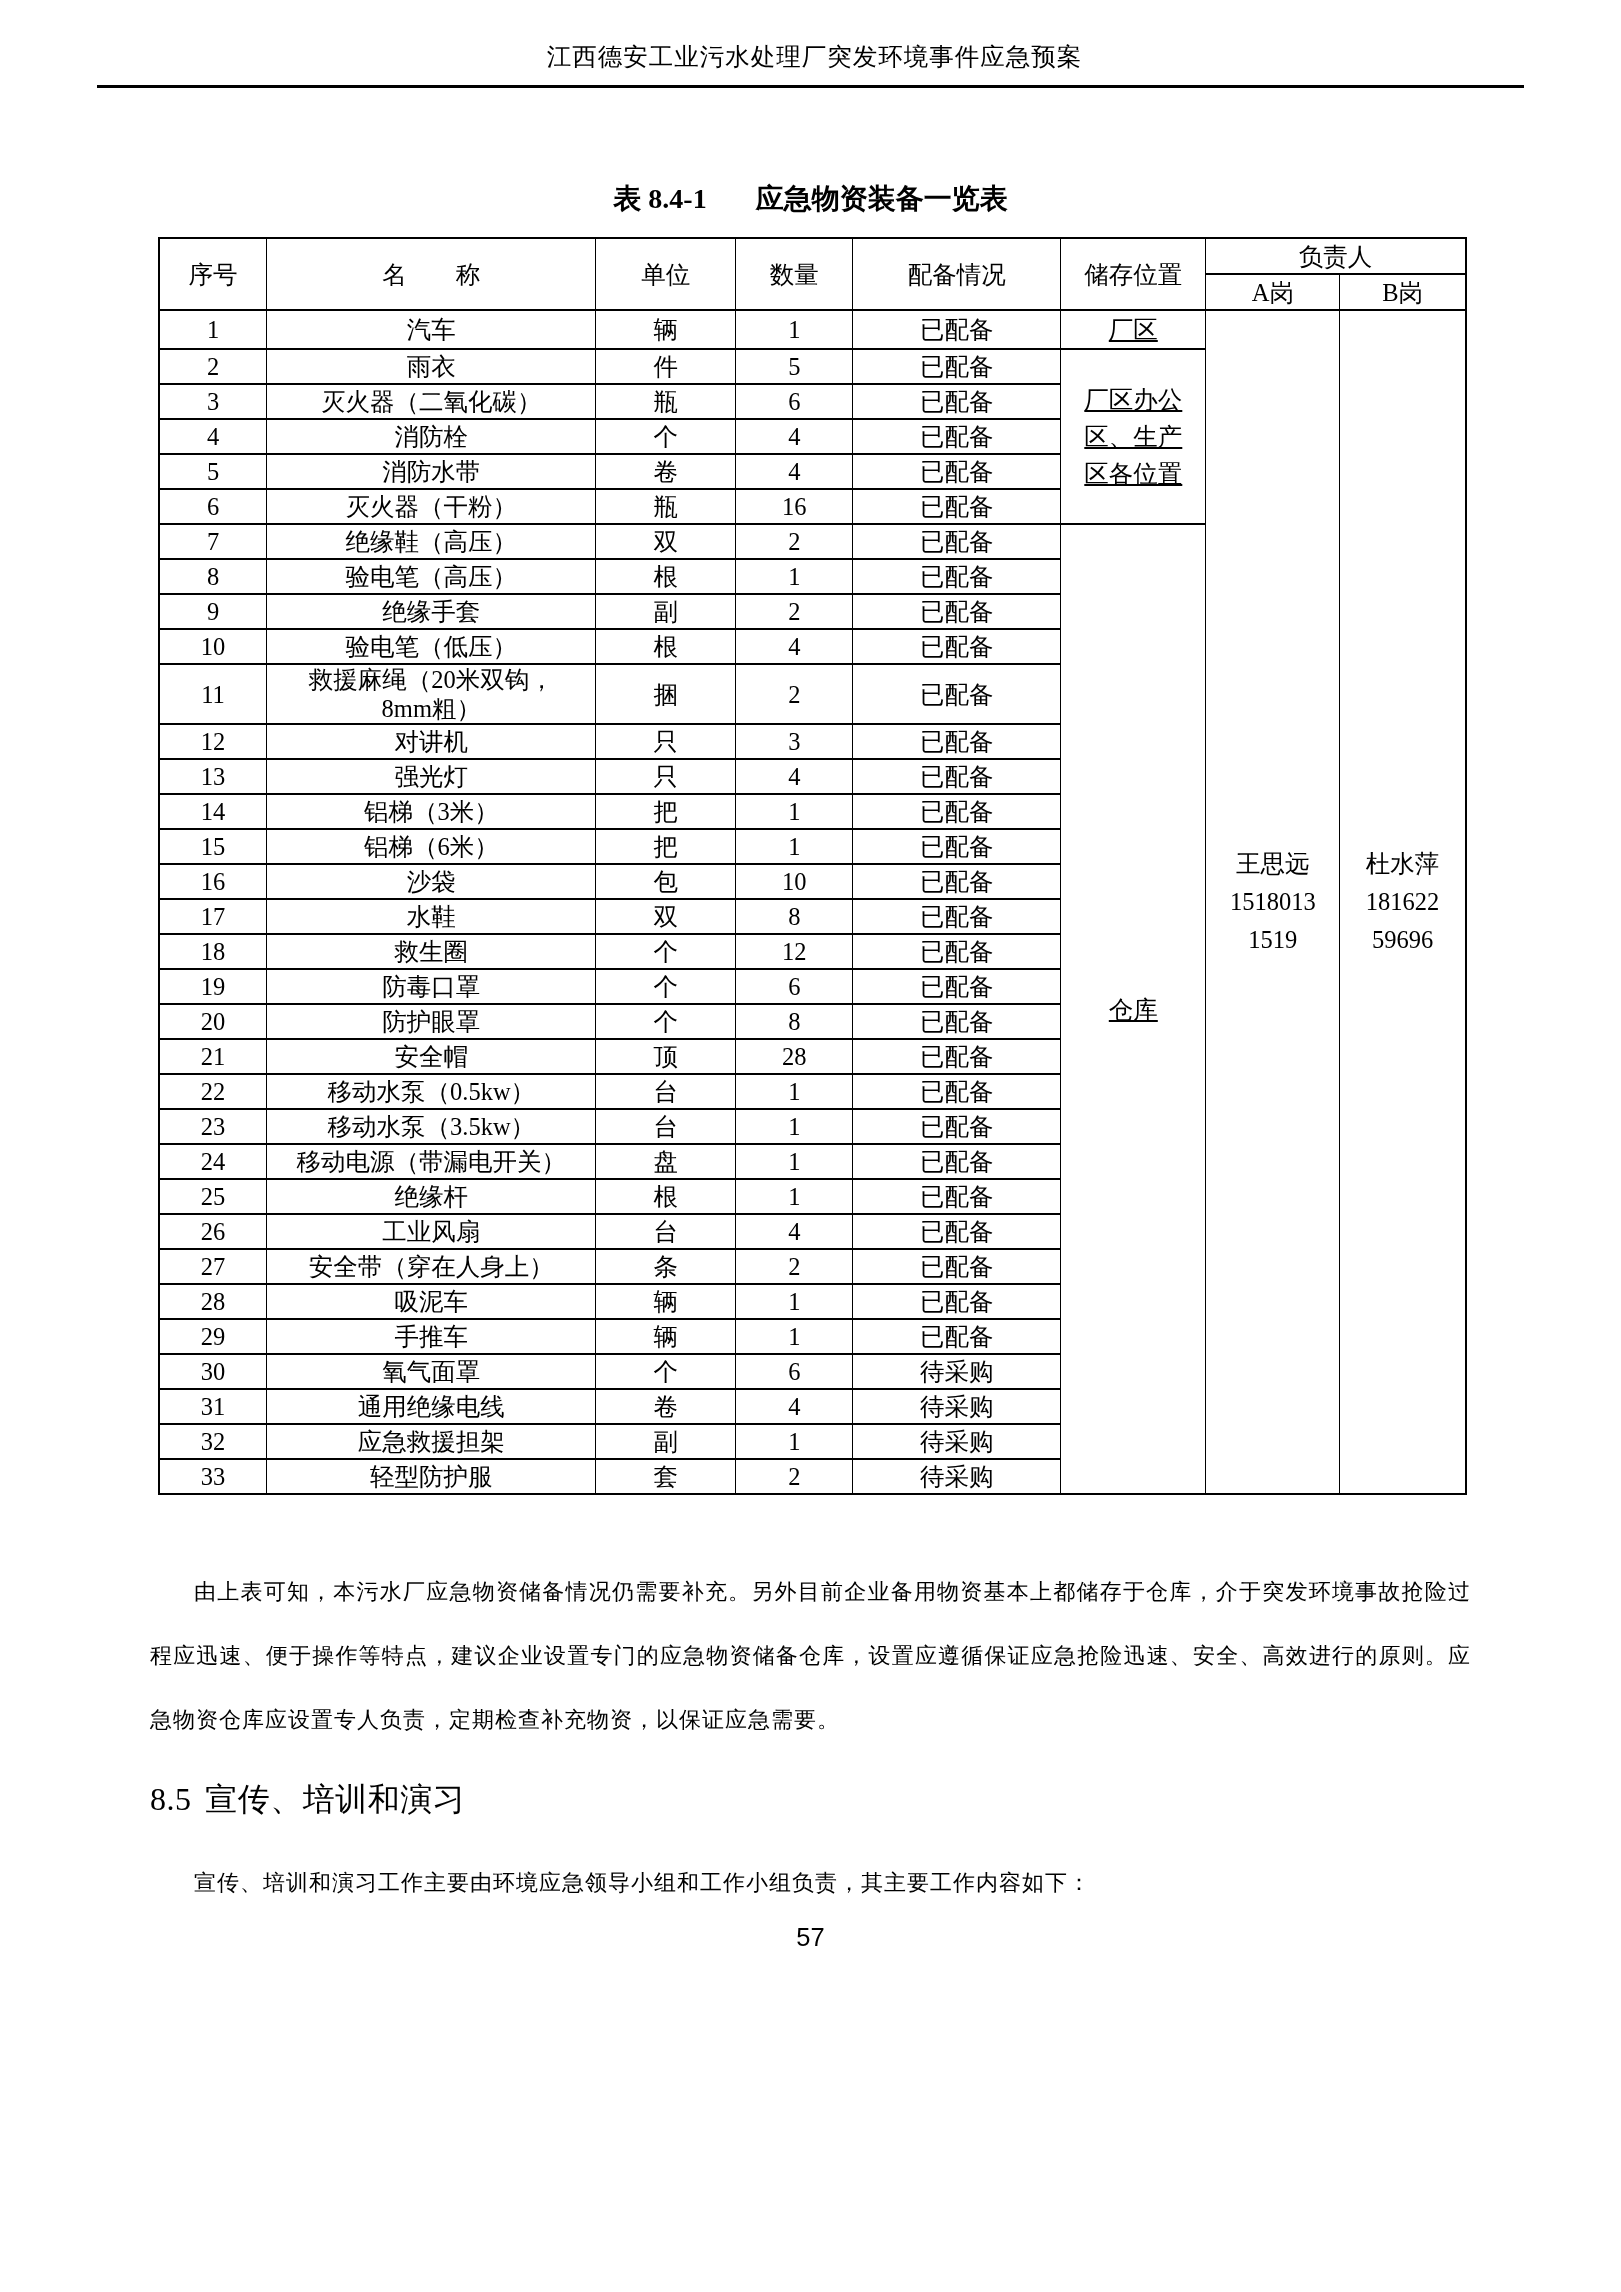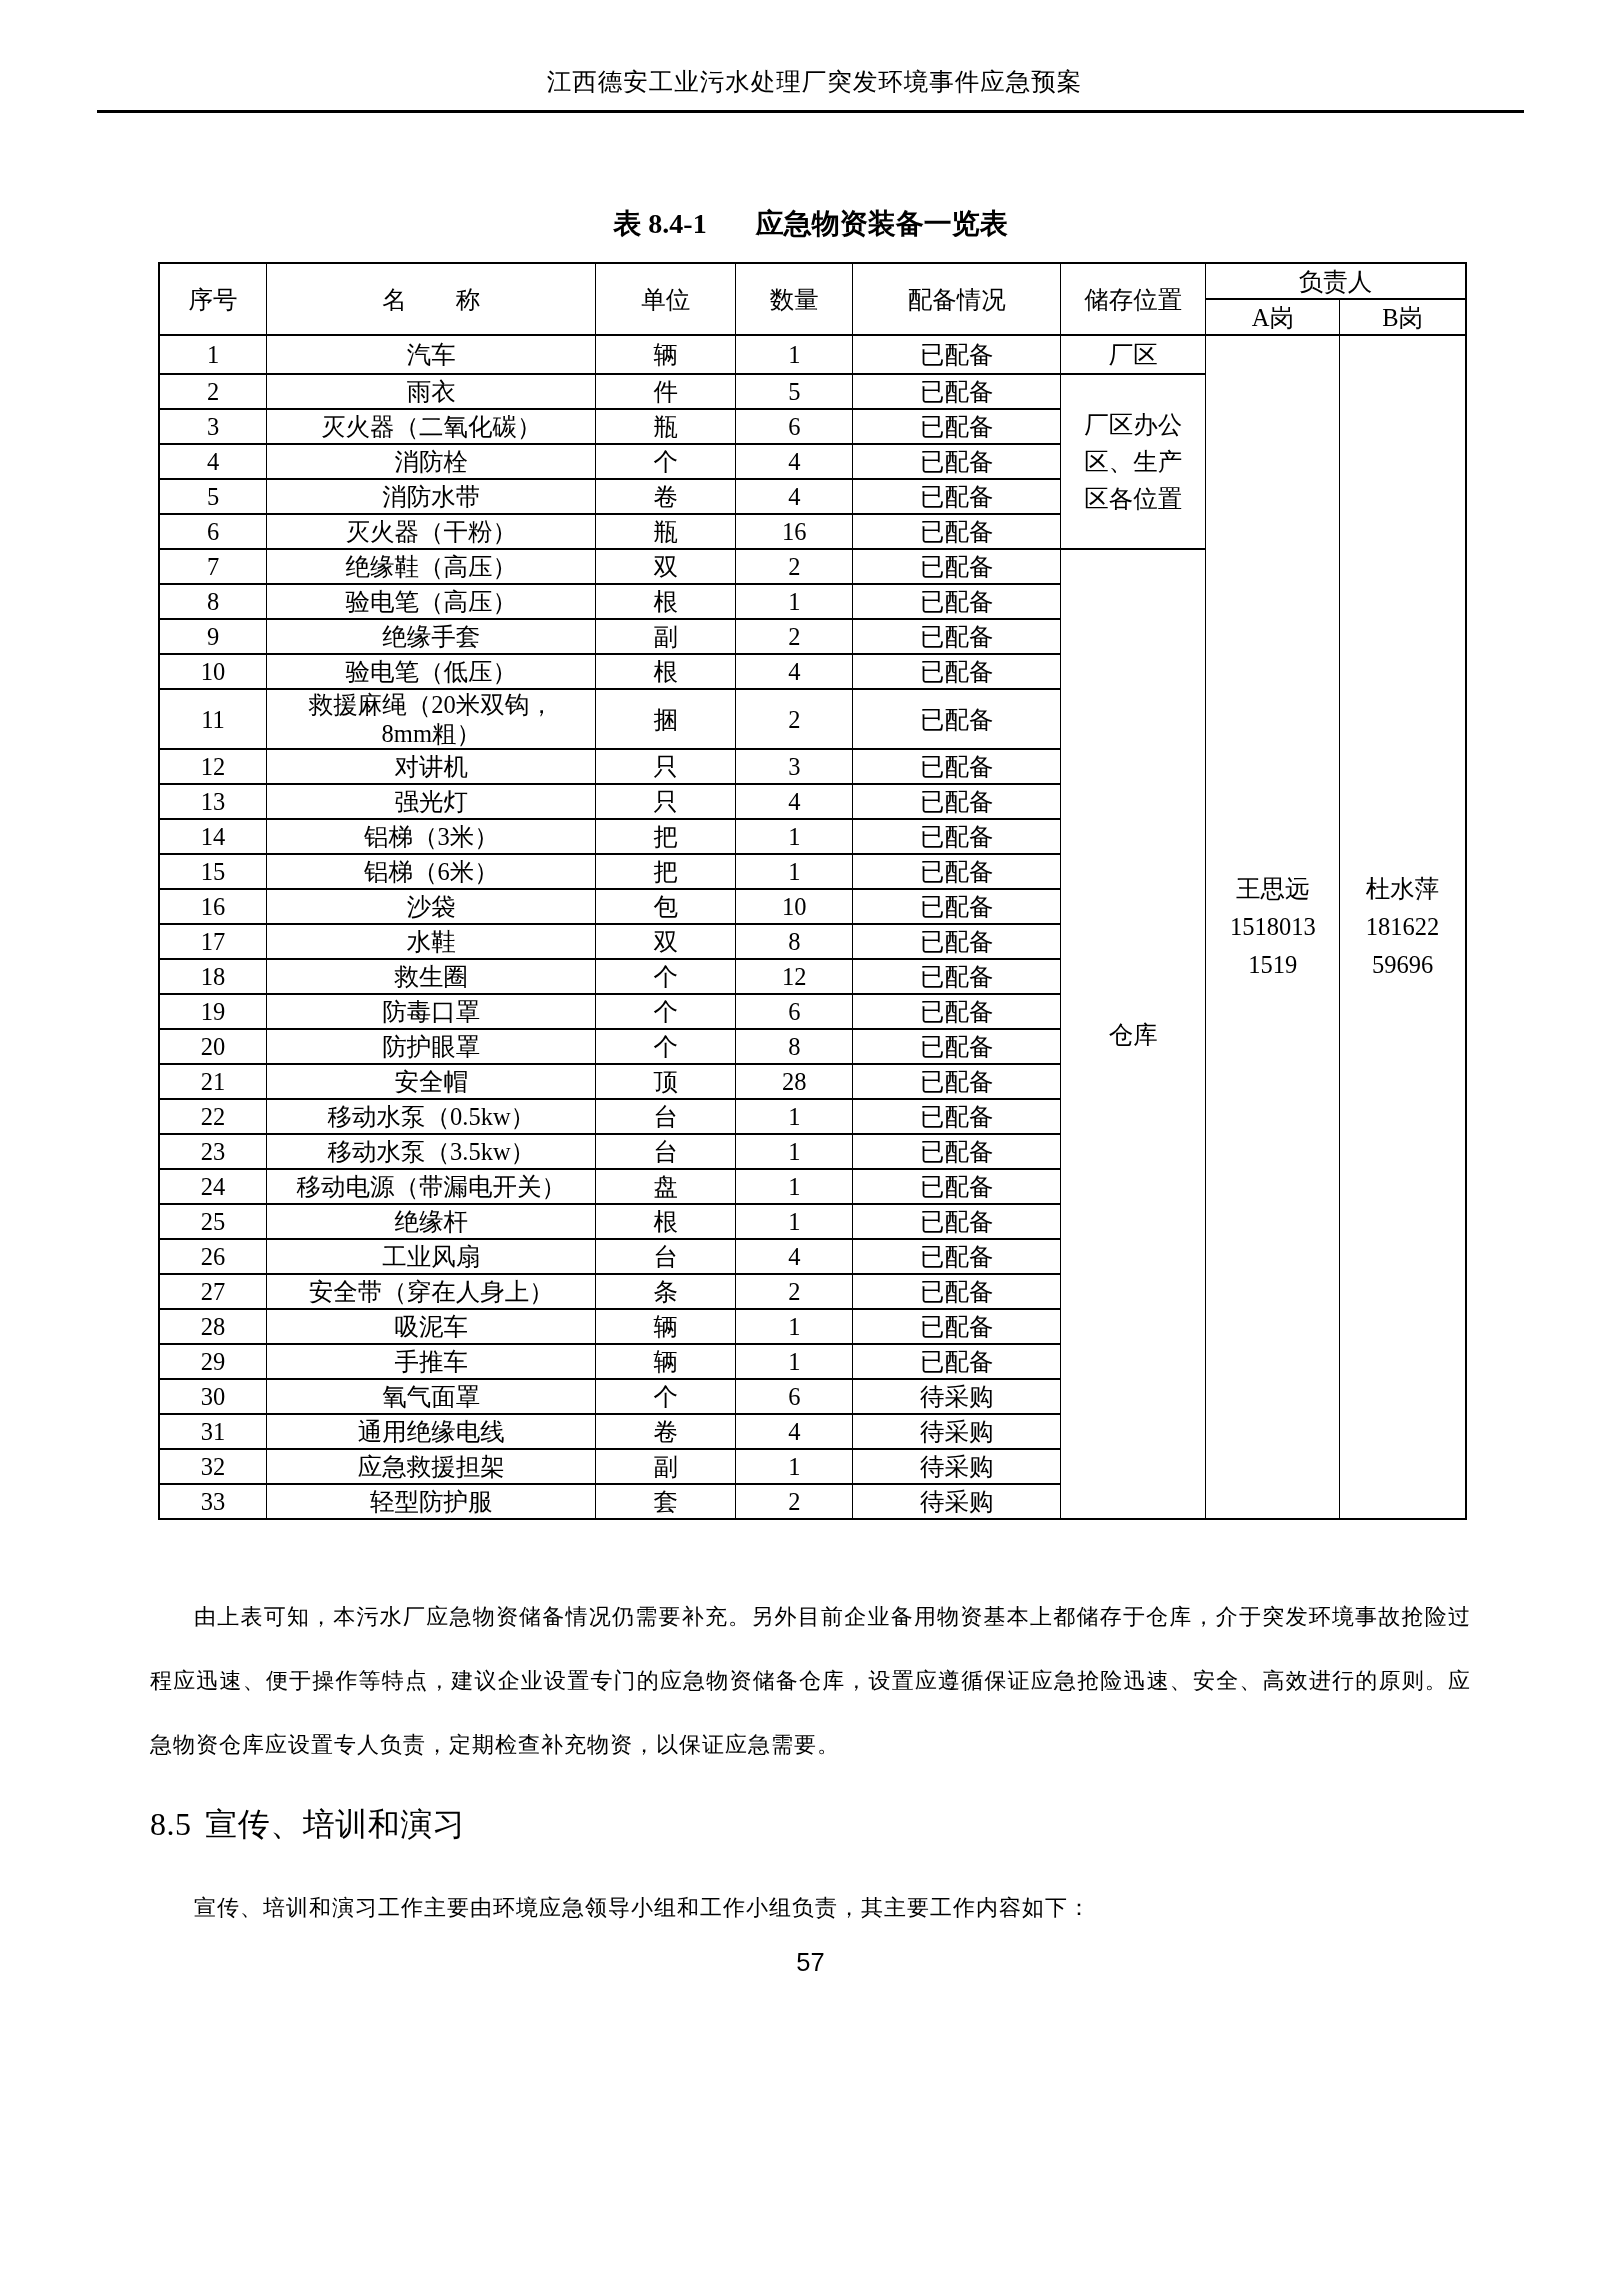--- a/index.html
+++ b/index.html
@@ -5,21 +5,21 @@
   * { margin: 0; padding: 0; box-sizing: border-box; }
   html, body { background: #ffffff; }
   body {
     width: 1621px; height: 2293px;
     font-family: "Liberation Serif", "DejaVu Serif", serif;
     color: #000; overflow: hidden;
   }
   .content { width: 1321px; margin: 0 auto; }
 
   .doc-header {
-    padding-top: 65px;
+    padding-top: 40px;
     text-align: center;
     font-size: 24.5px;
     letter-spacing: 1px;
     margin-left: 8px;
   }
   .header-rule {
     width: 1427px; margin: 11.8px auto 0 auto;
     border-top: 3.9px solid #000;
     height: 0;
   }
@@ -46,21 +46,21 @@
     border-bottom-width: 2px;
     text-align: center;
     vertical-align: middle;
     font-weight: normal;
     font-size: 24.5px;
     padding: 0 2px;
     overflow: hidden;
   }
   table.equip thead th { height: 36px; }
   table.equip tbody td { height: 35px; line-height: 29px; white-space: pre-line; }
-  table.equip td.loc-cell { line-height: 37px; }
+  table.equip td.loc-cell { line-height: 37px; text-decoration: underline; }
   table.equip td.resp-cell { line-height: 38px; }
 
   .body-para {
     font-size: 22px;
     line-height: 64px;
     letter-spacing: 1px;
     text-align: justify;
     text-indent: 2em;
   }
   .para-summary { margin-top: 65px; }

